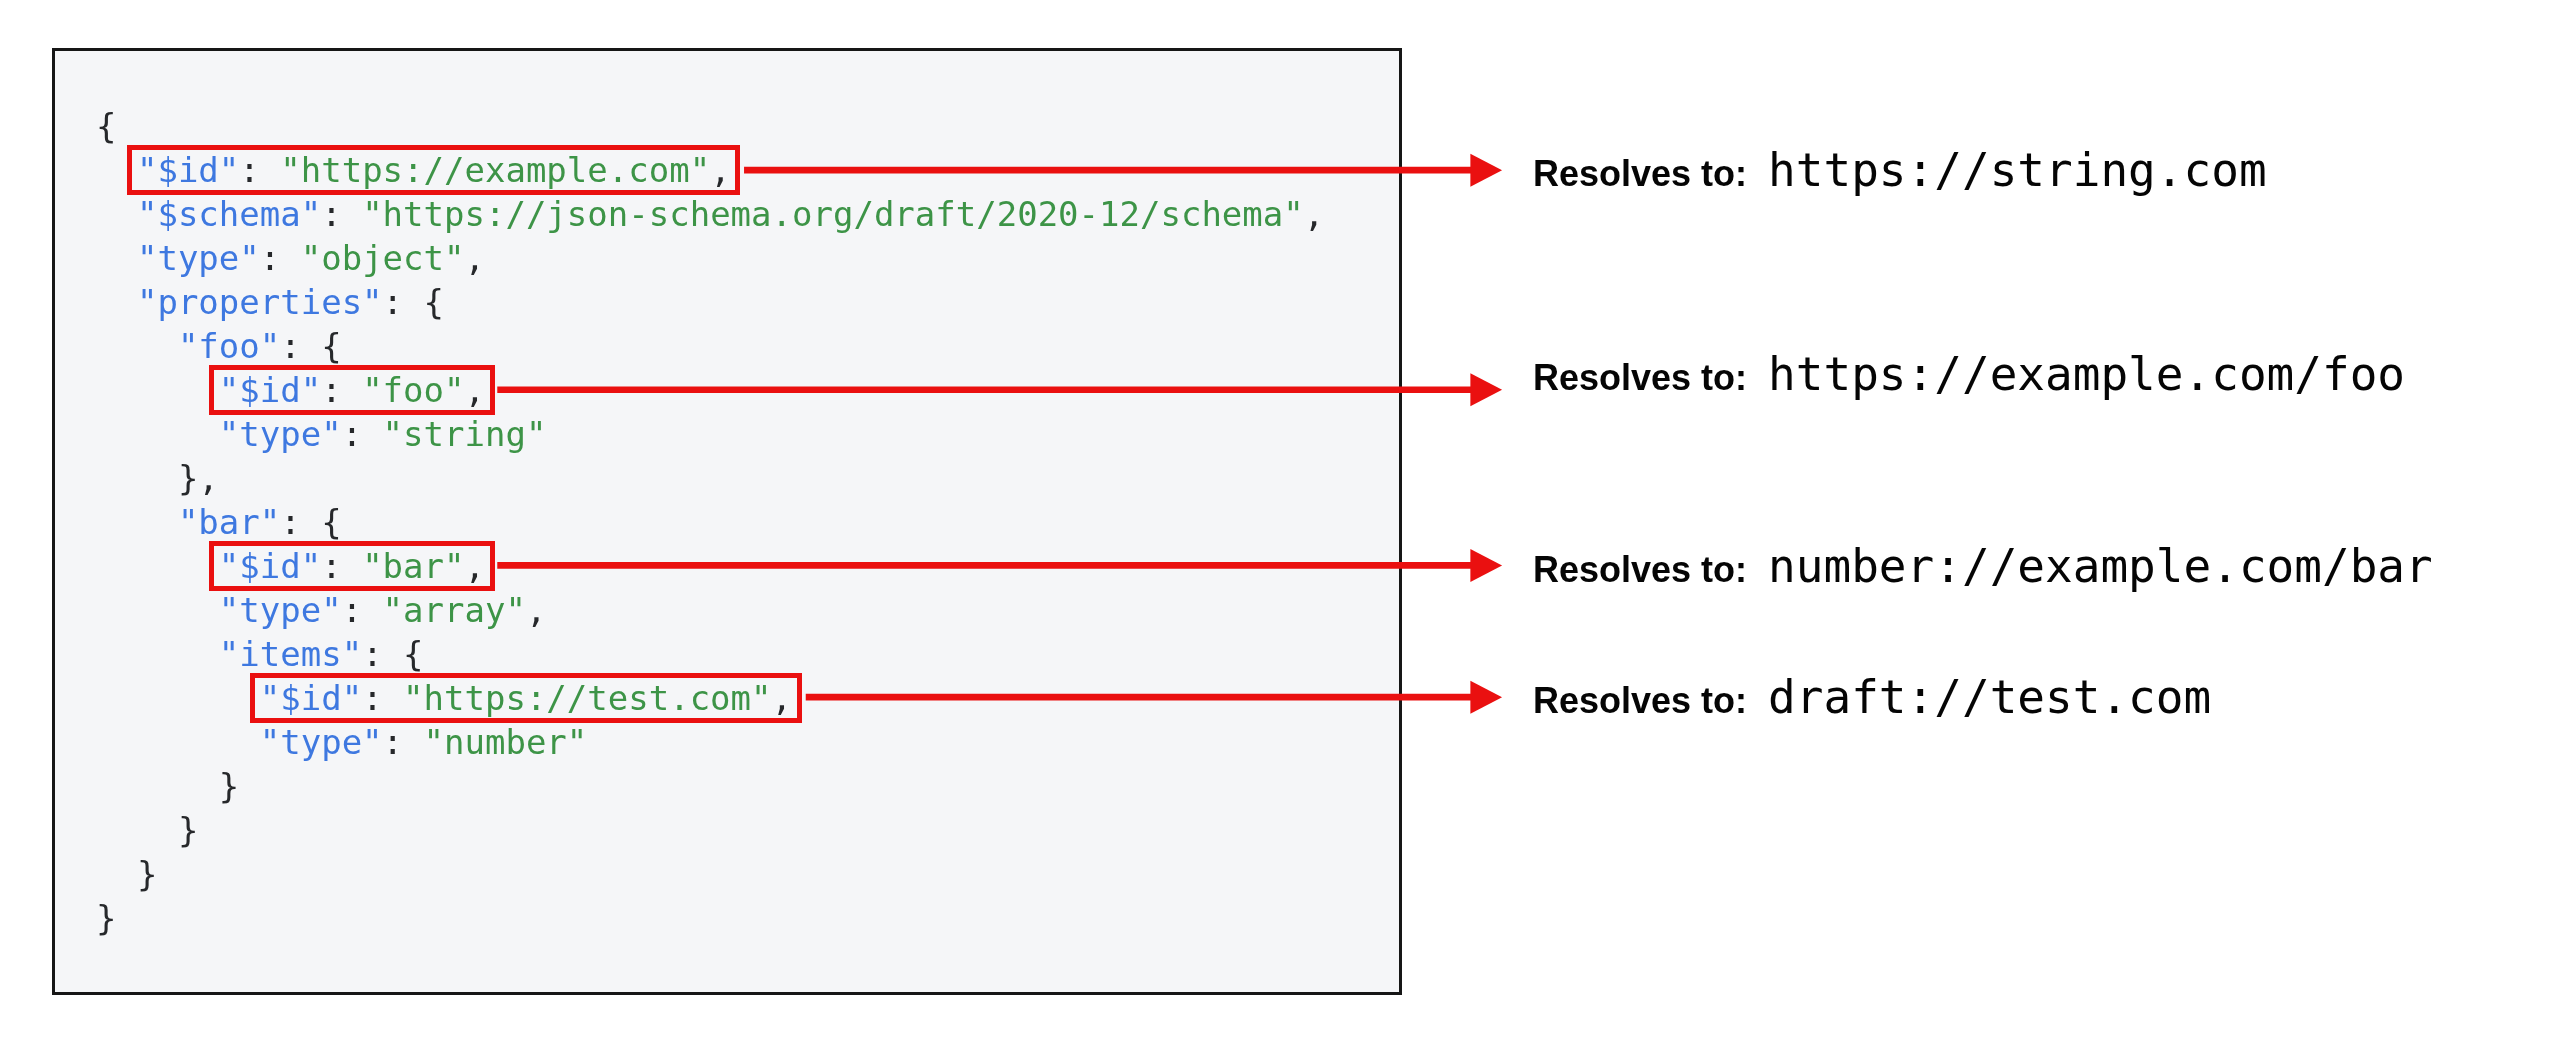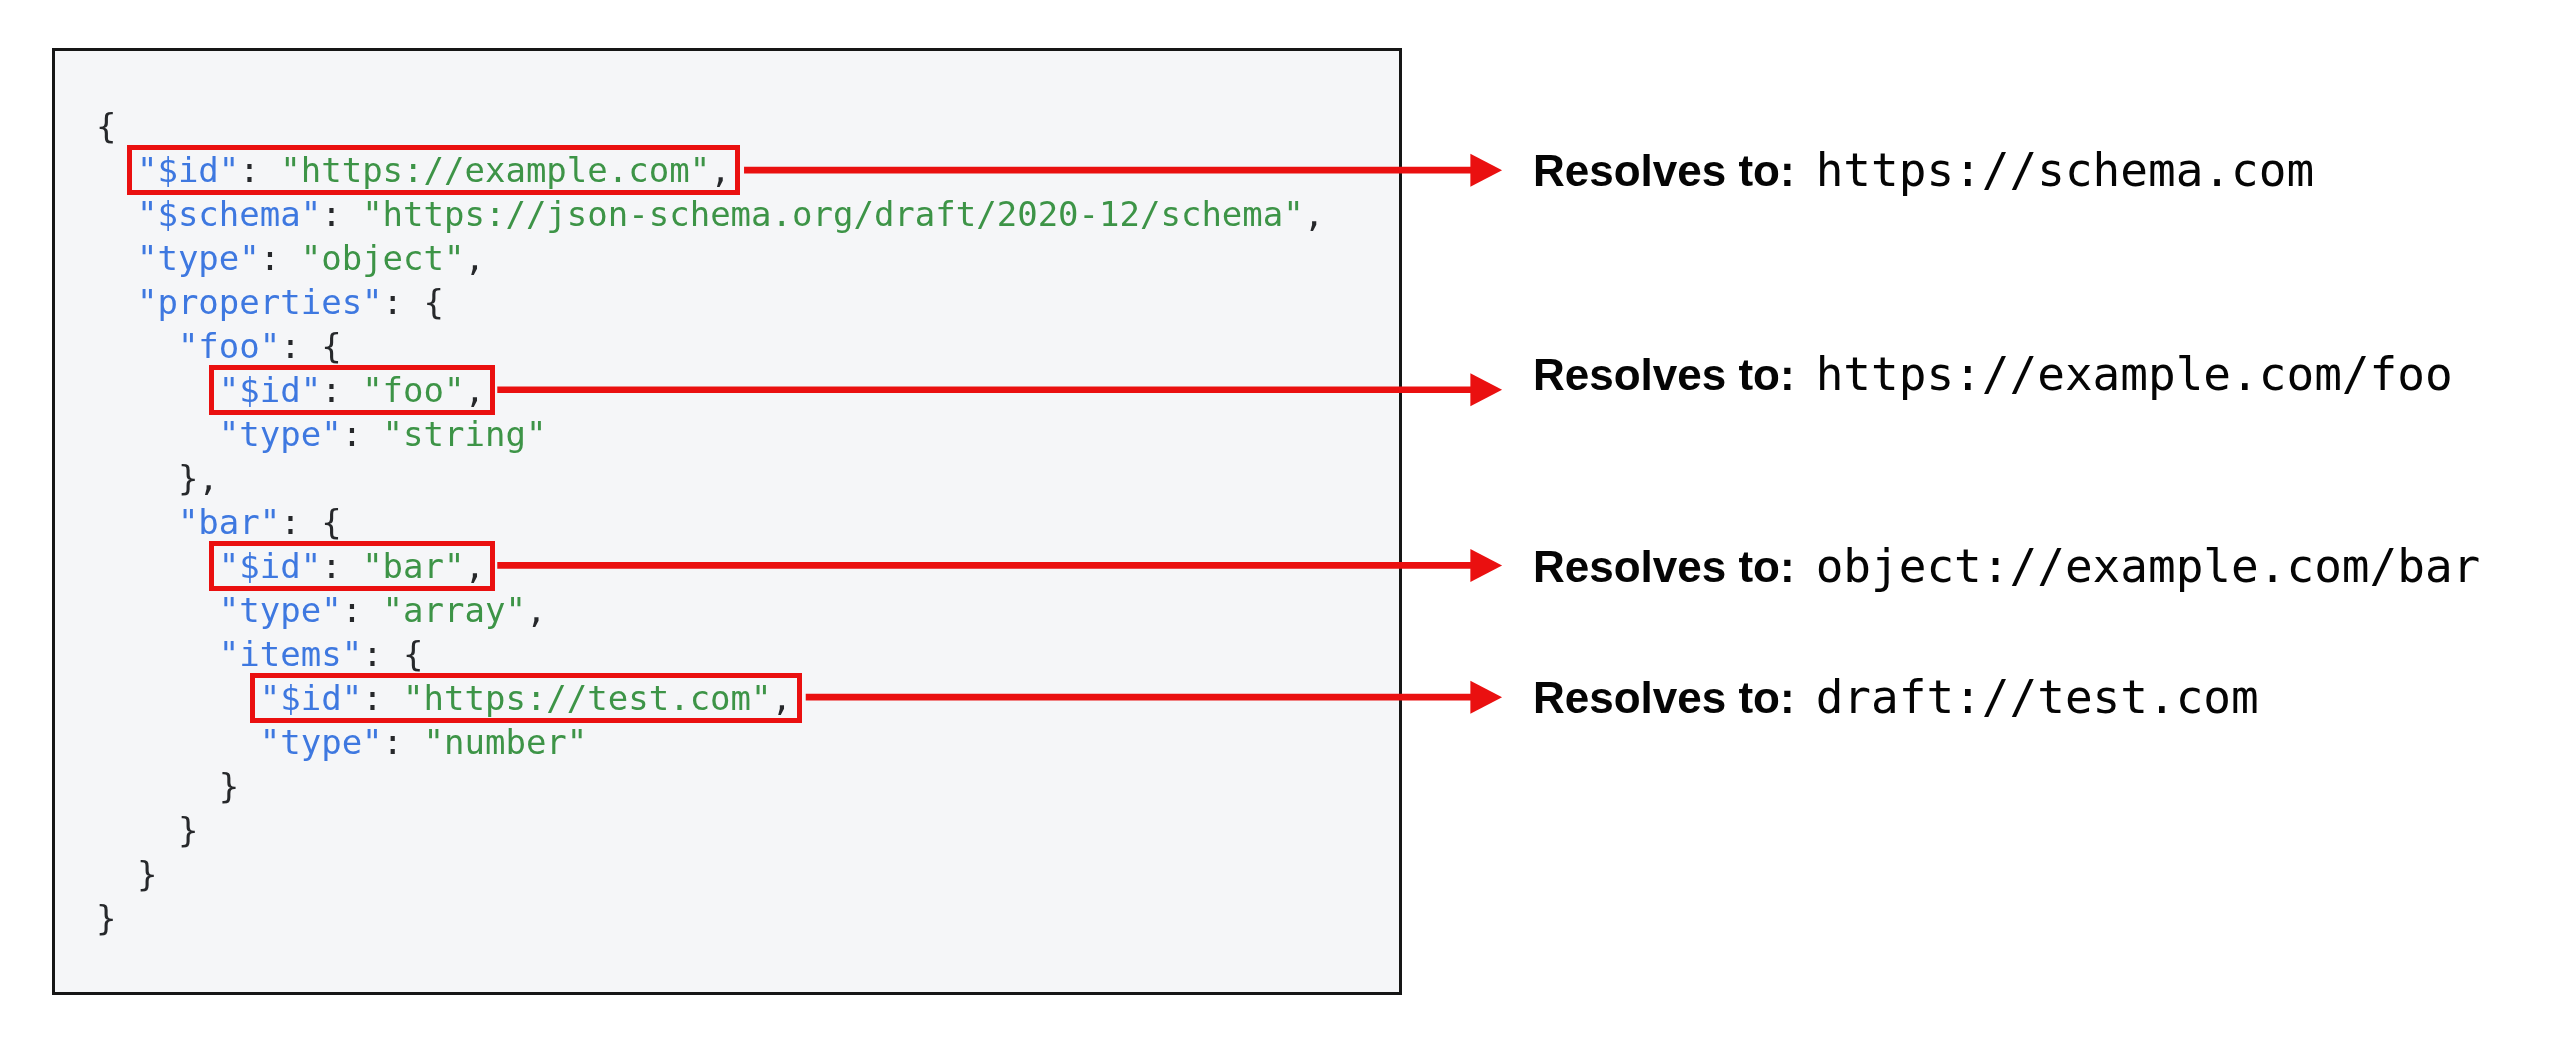--- a/index.html
+++ b/index.html
@@ -48,21 +48,21 @@
   }
   .ann {
     position: absolute;
     transform: translateY(-50%);
     white-space: nowrap;
     color: var(--annotation-text, #050505);
   }
   .ann-label {
     font-family: "Liberation Sans", sans-serif;
     font-weight: bold;
-    font-size: 44px;
+    font-size: 36px;
   }
   .ann-url {
     font-family: "DejaVu Sans Mono", monospace;
     font-size: 46px;
     margin-left: 21px;
   }
   #overlay {
     position: absolute;
     left: 0; top: 0;
     width: 2576px; height: 1043px;
@@ -70,23 +70,23 @@
   }
 </style>
 </head>
 <body>
 
 <div class="page" style="--key: #3e78e0; --string: #3d9447; --punctuation: #26282b; --highlight: #ea1010; --panel-background: #f5f6f8; --panel-border: #161616; --annotation-text: #050505;">
   <div class="panel">
     <div class="code" id="code"><div class="line"><span class="tok-p">{</span></div><div class="line">  <span class="hl"><span class="tok-k">"$id"</span><span class="tok-p">: </span><span class="tok-s">"https://example.com"</span><span class="tok-p">,</span></span></div><div class="line">  <span class="tok-k">"$schema"</span><span class="tok-p">: </span><span class="tok-s">"https://json-schema.org/draft/2020-12/schema"</span><span class="tok-p">,</span></div><div class="line">  <span class="tok-k">"type"</span><span class="tok-p">: </span><span class="tok-s">"object"</span><span class="tok-p">,</span></div><div class="line">  <span class="tok-k">"properties"</span><span class="tok-p">: {</span></div><div class="line">    <span class="tok-k">"foo"</span><span class="tok-p">: {</span></div><div class="line">      <span class="hl"><span class="tok-k">"$id"</span><span class="tok-p">: </span><span class="tok-s">"foo"</span><span class="tok-p">,</span></span></div><div class="line">      <span class="tok-k">"type"</span><span class="tok-p">: </span><span class="tok-s">"string"</span></div><div class="line">    <span class="tok-p">},</span></div><div class="line">    <span class="tok-k">"bar"</span><span class="tok-p">: {</span></div><div class="line">      <span class="hl"><span class="tok-k">"$id"</span><span class="tok-p">: </span><span class="tok-s">"bar"</span><span class="tok-p">,</span></span></div><div class="line">      <span class="tok-k">"type"</span><span class="tok-p">: </span><span class="tok-s">"array"</span><span class="tok-p">,</span></div><div class="line">      <span class="tok-k">"items"</span><span class="tok-p">: {</span></div><div class="line">        <span class="hl"><span class="tok-k">"$id"</span><span class="tok-p">: </span><span class="tok-s">"https://test.com"</span><span class="tok-p">,</span></span></div><div class="line">        <span class="tok-k">"type"</span><span class="tok-p">: </span><span class="tok-s">"number"</span></div><div class="line">      <span class="tok-p">}</span></div><div class="line">    <span class="tok-p">}</span></div><div class="line">  <span class="tok-p">}</span></div><div class="line"><span class="tok-p">}</span></div></div>
   </div>
   <div id="annotations">
-      <div class="ann" style="left: 1533px; top: 170px;"><span class="ann-label">Resolves to:</span><span class="ann-url">https://schema.com</span></div>
+      <div class="ann" style="left: 1533px; top: 170px;"><span class="ann-label">Resolves to:</span><span class="ann-url">https://string.com</span></div>
       <div class="ann" style="left: 1533px; top: 374px;"><span class="ann-label">Resolves to:</span><span class="ann-url">https://example.com/foo</span></div>
-      <div class="ann" style="left: 1533px; top: 566px;"><span class="ann-label">Resolves to:</span><span class="ann-url">object://example.com/bar</span></div>
+      <div class="ann" style="left: 1533px; top: 566px;"><span class="ann-label">Resolves to:</span><span class="ann-url">number://example.com/bar</span></div>
       <div class="ann" style="left: 1533px; top: 697px;"><span class="ann-label">Resolves to:</span><span class="ann-url">draft://test.com</span></div>
     </div>
   <svg id="overlay" xmlns="http://www.w3.org/2000/svg" viewBox="0 0 4222 1710" width="2576" height="1043">
       <g>
         <line x1="1219.1875" y1="279" x2="2416" y2="279" stroke="#ea1010" stroke-width="11"></line>
         <polygon points="2462,279 2410,252 2410,306" fill="#ea1010"></polygon>
       </g>
       <g>
         <line x1="814.609375" y1="639" x2="2416" y2="639" stroke="#ea1010" stroke-width="11"></line>
         <polygon points="2462,639 2410,612 2410,666" fill="#ea1010"></polygon>

